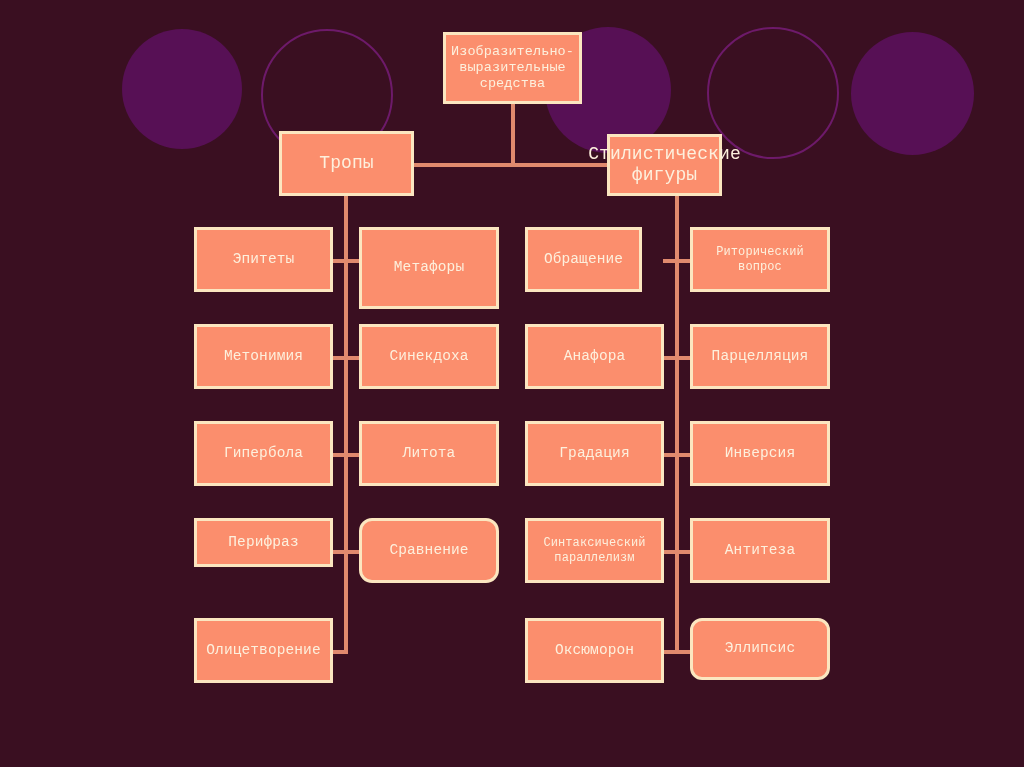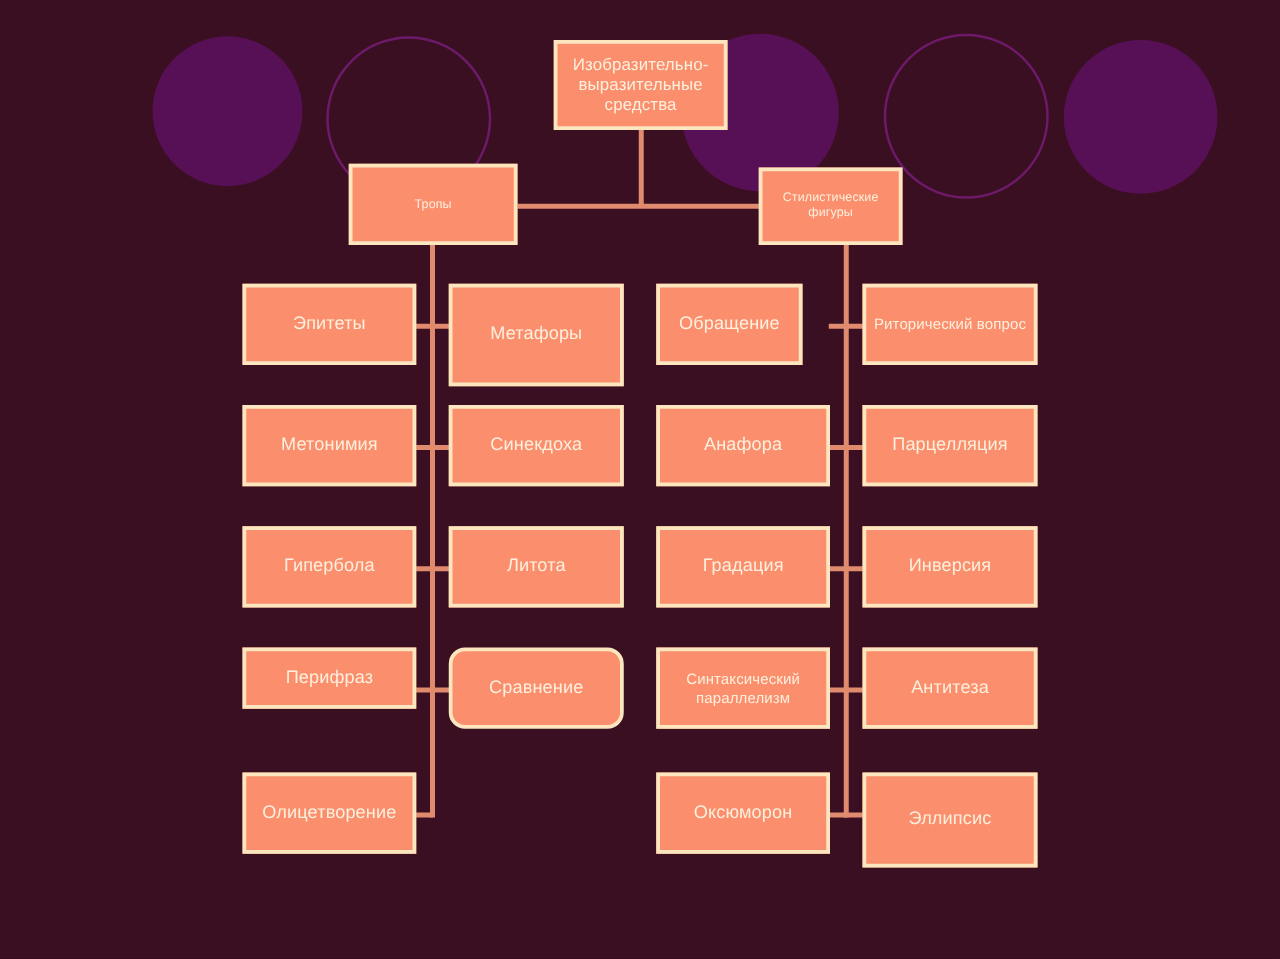--- a/index.html
+++ b/index.html
@@ -7,21 +7,21 @@
     margin: 0;
     padding: 0;
     background: #2e0a1b;
   }
   #slide {
     position: relative;
     width: 1024px;
     height: 767px;
     background: #3a0f21;
     overflow: hidden;
-    font-family: Liberation Sans, sans-serif;
+    font-family: Liberation Mono, monospace;
   }
 
   
   .circle {
     position: absolute;
     border-radius: 50%;
     pointer-events: none;
   }
   .circle.filled { background: #571055; }
   .circle.outline {
@@ -49,21 +49,21 @@
     justify-content: center;
     text-align: center;
     color: #fdf0dd;
     line-height: 1.18;
     letter-spacing: 0.1px;
     -webkit-font-smoothing: antialiased;
   }
   .node span { display: block; padding: 0 4px; }
 
   .node.root      { font-size: 13.5px; }
-  .node.branch    { font-size: 10px; }
+  .node.branch    { font-size: 18px; }
   .node.leaf      { font-size: 14.5px; }
   .node.leaf.two-line { font-size: 12px; }
 </style>
 </head>
 <body>
 
 <div id="slide">
 
   <div class="circle filled" style="left:122px; top:29px; width:120px; height:120px;"></div>
   <div class="circle outline" style="left:261px; top:29px; width:128px; height:128px;"></div>
@@ -161,17 +161,17 @@
   <div class="node leaf" style="left:690px; top:518px; width:140px; height:65px;">
     <span>Антитеза</span>
   </div>
 
   <div class="node leaf" style="left:194px; top:618px; width:139px; height:65px;">
     <span>Олицетворение</span>
   </div>
   <div class="node leaf" style="left:525px; top:618px; width:139px; height:65px;">
     <span>Оксюморон</span>
   </div>
-  <div class="node leaf" style="left:690px; top:618px; width:140px; height:76px;">
+  <div class="node leaf" style="left:690px; top:618px; width:140px; height:62px;border-radius:12px;">
     <span>Эллипсис</span>
   </div>
 
 </div>
 
 </body></html>

